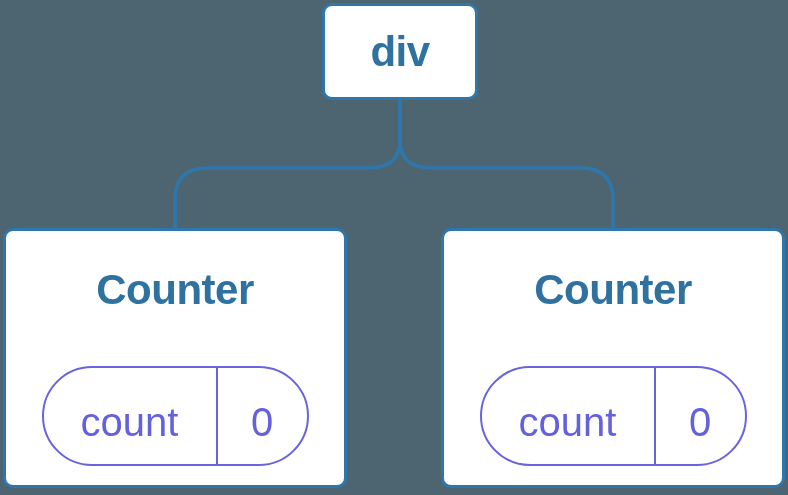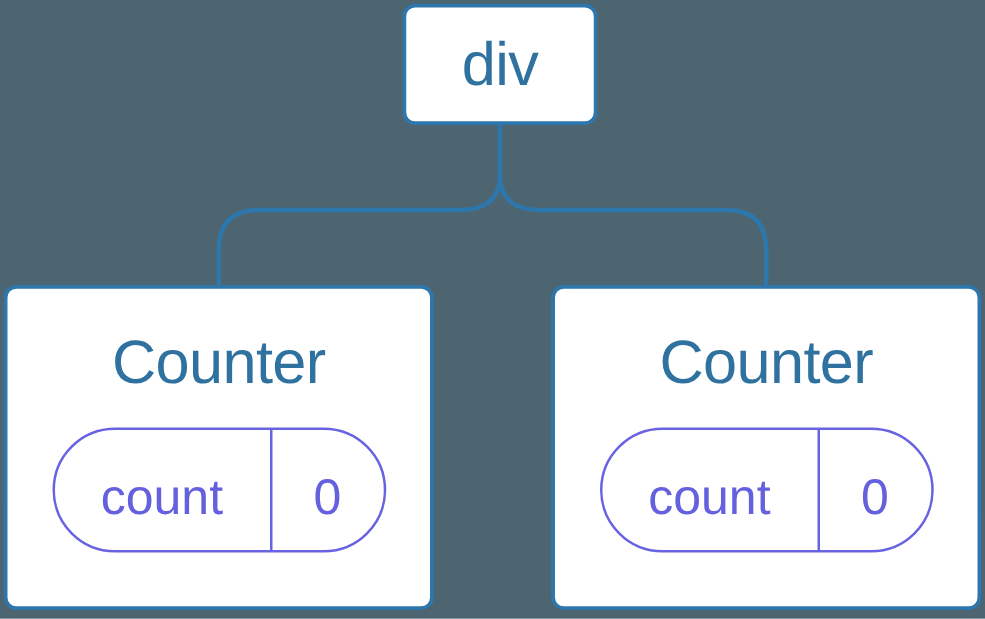--- a/index.html
+++ b/index.html
@@ -37,34 +37,34 @@
     left: 322px;
     top: 3px;
     width: 156px;
     height: 97px;
     display: flex;
     align-items: center;
     justify-content: center;
   }
   .node-label {
     color: var(--node-text, #2F719F);
-    font-size: 49px;
-    font-weight: 400;
+    font-size: 42px;
+    font-weight: 700;
     line-height: 48px;
     letter-spacing: -0.5px;
   }
   .counter-card {
     top: 228px;
     width: 344px;
     height: 260px;
     display: flex;
     flex-direction: column;
     align-items: center;
     padding-top: 35px;
-    row-gap: 28px;
+    row-gap: 52px;
   }
   .counter-card.left  { left: 3px; }
   .counter-card.right { left: 441px; }
   .state-pill {
     box-sizing: border-box;
     width: 267px;
     height: 100px;
     border: 2px solid var(--state-accent, #6963E2);
     border-radius: 50px;
     display: flex;

